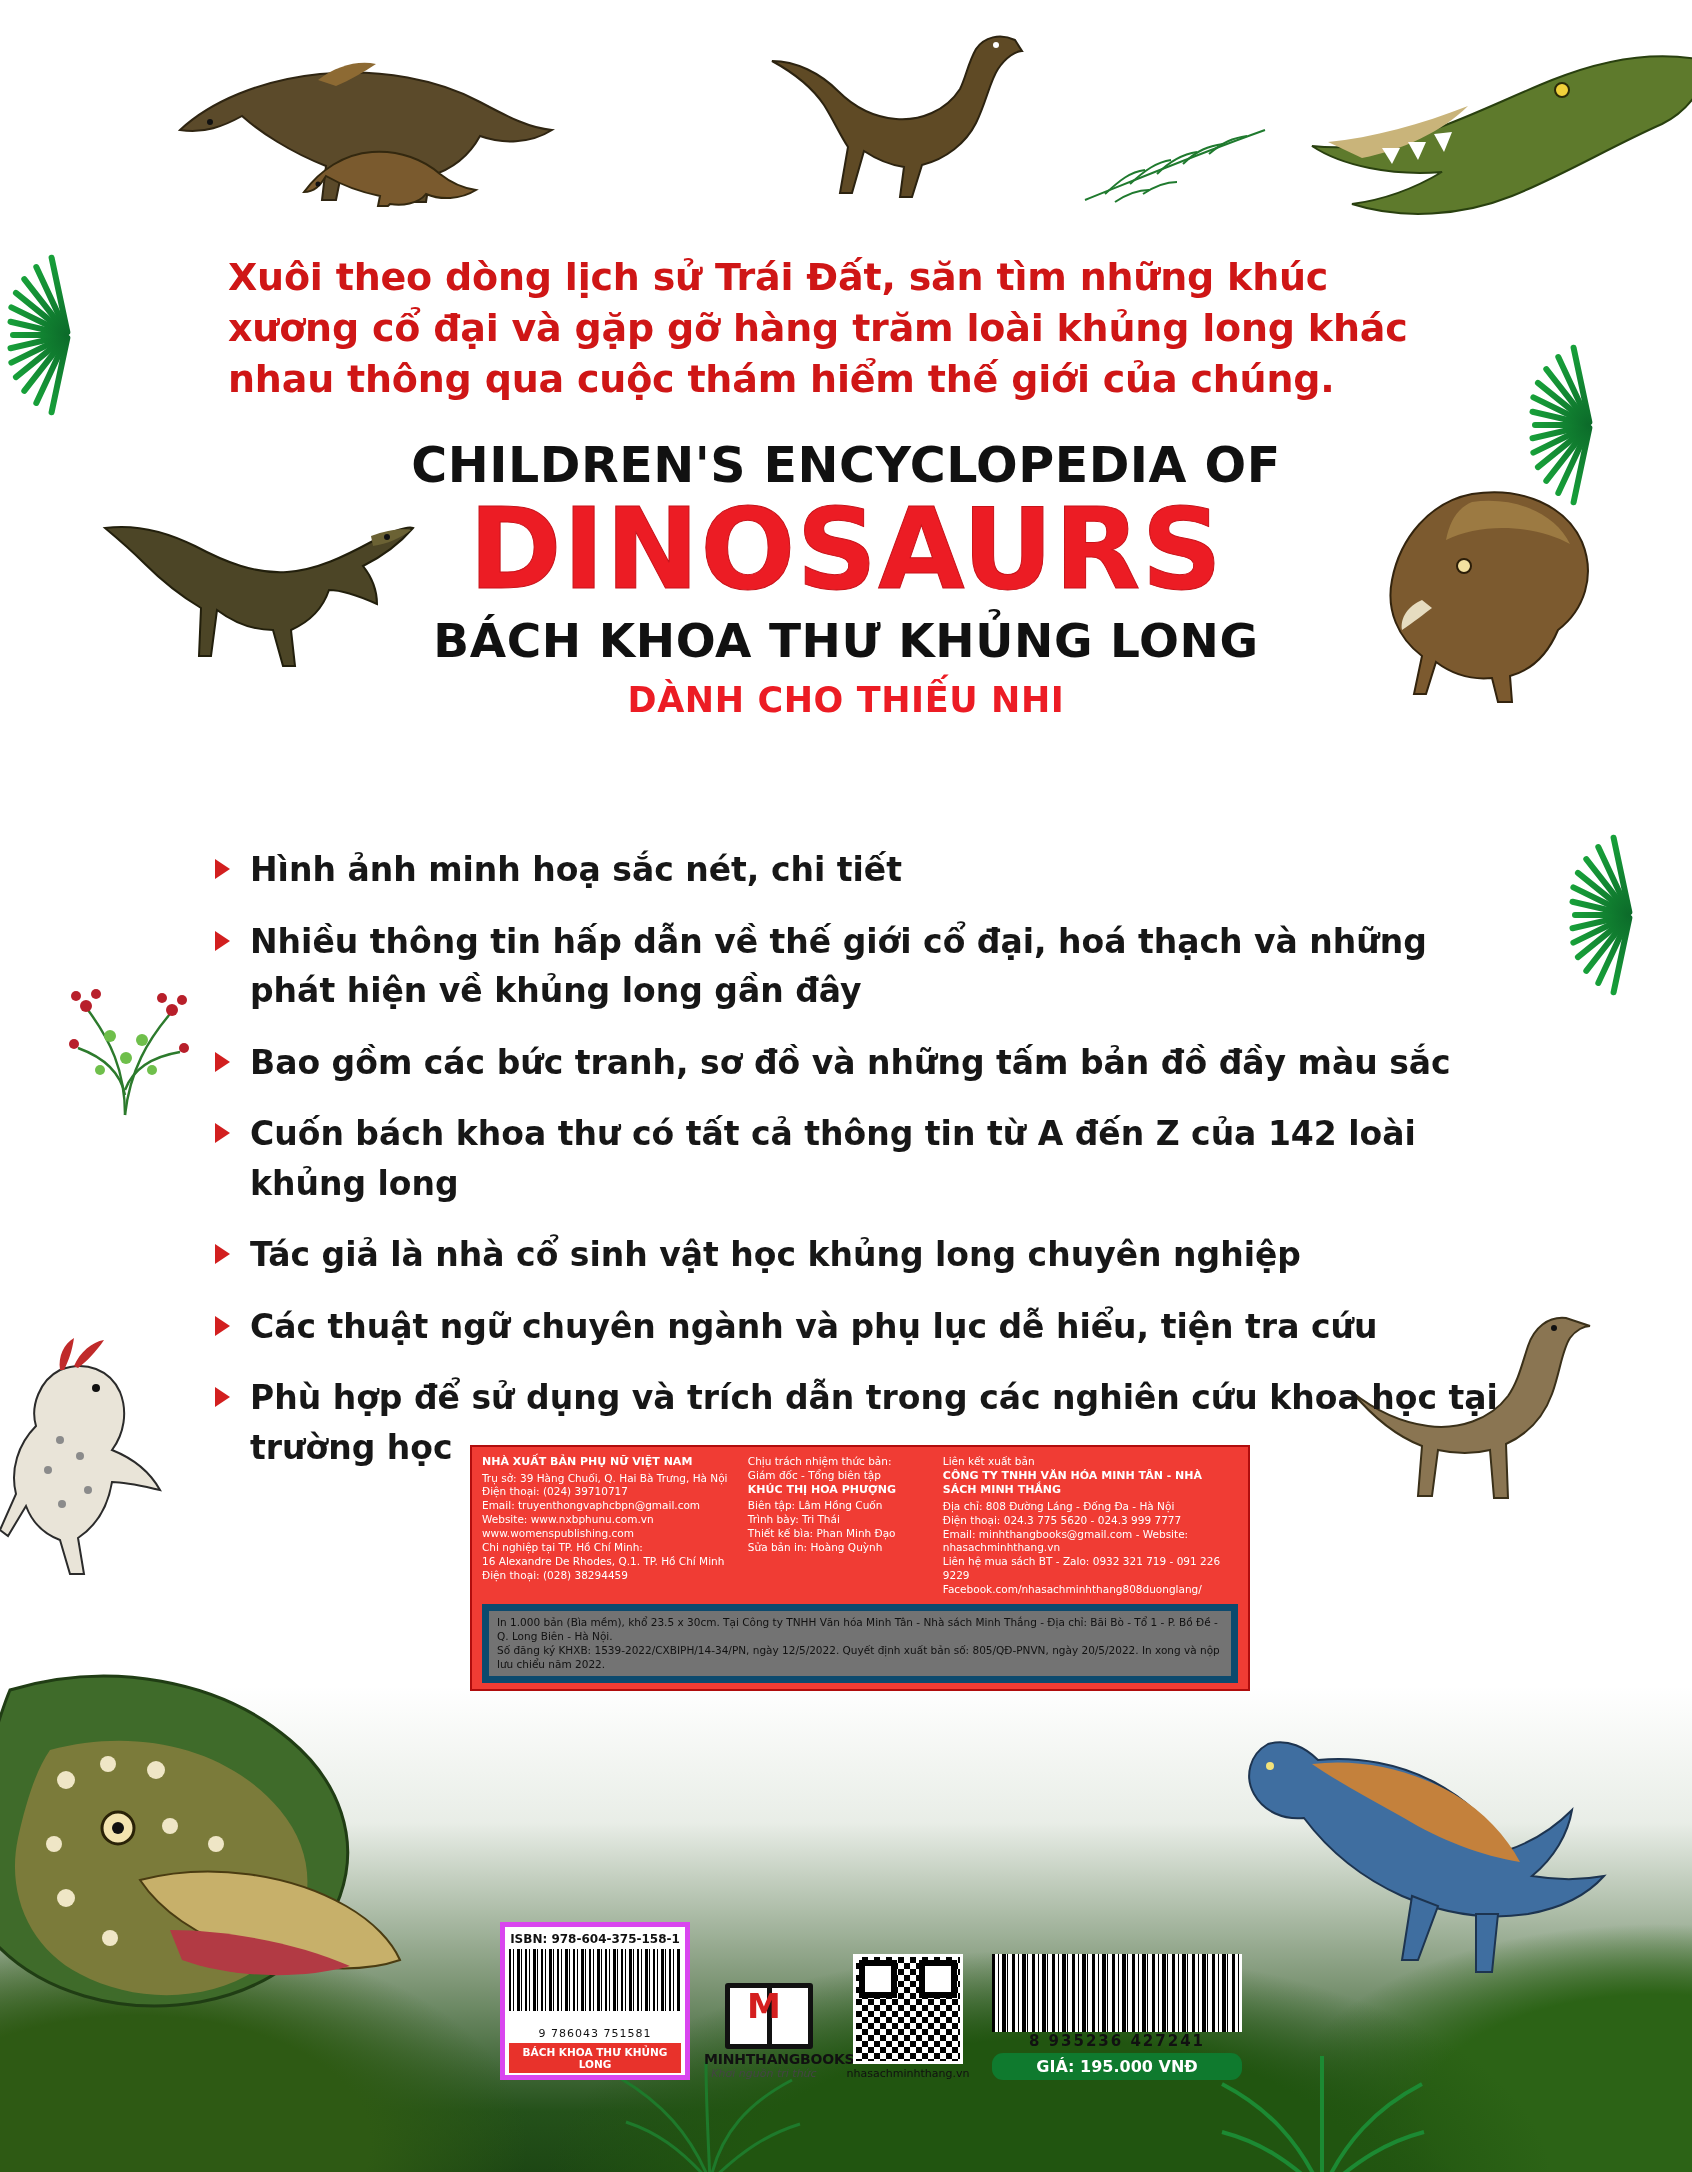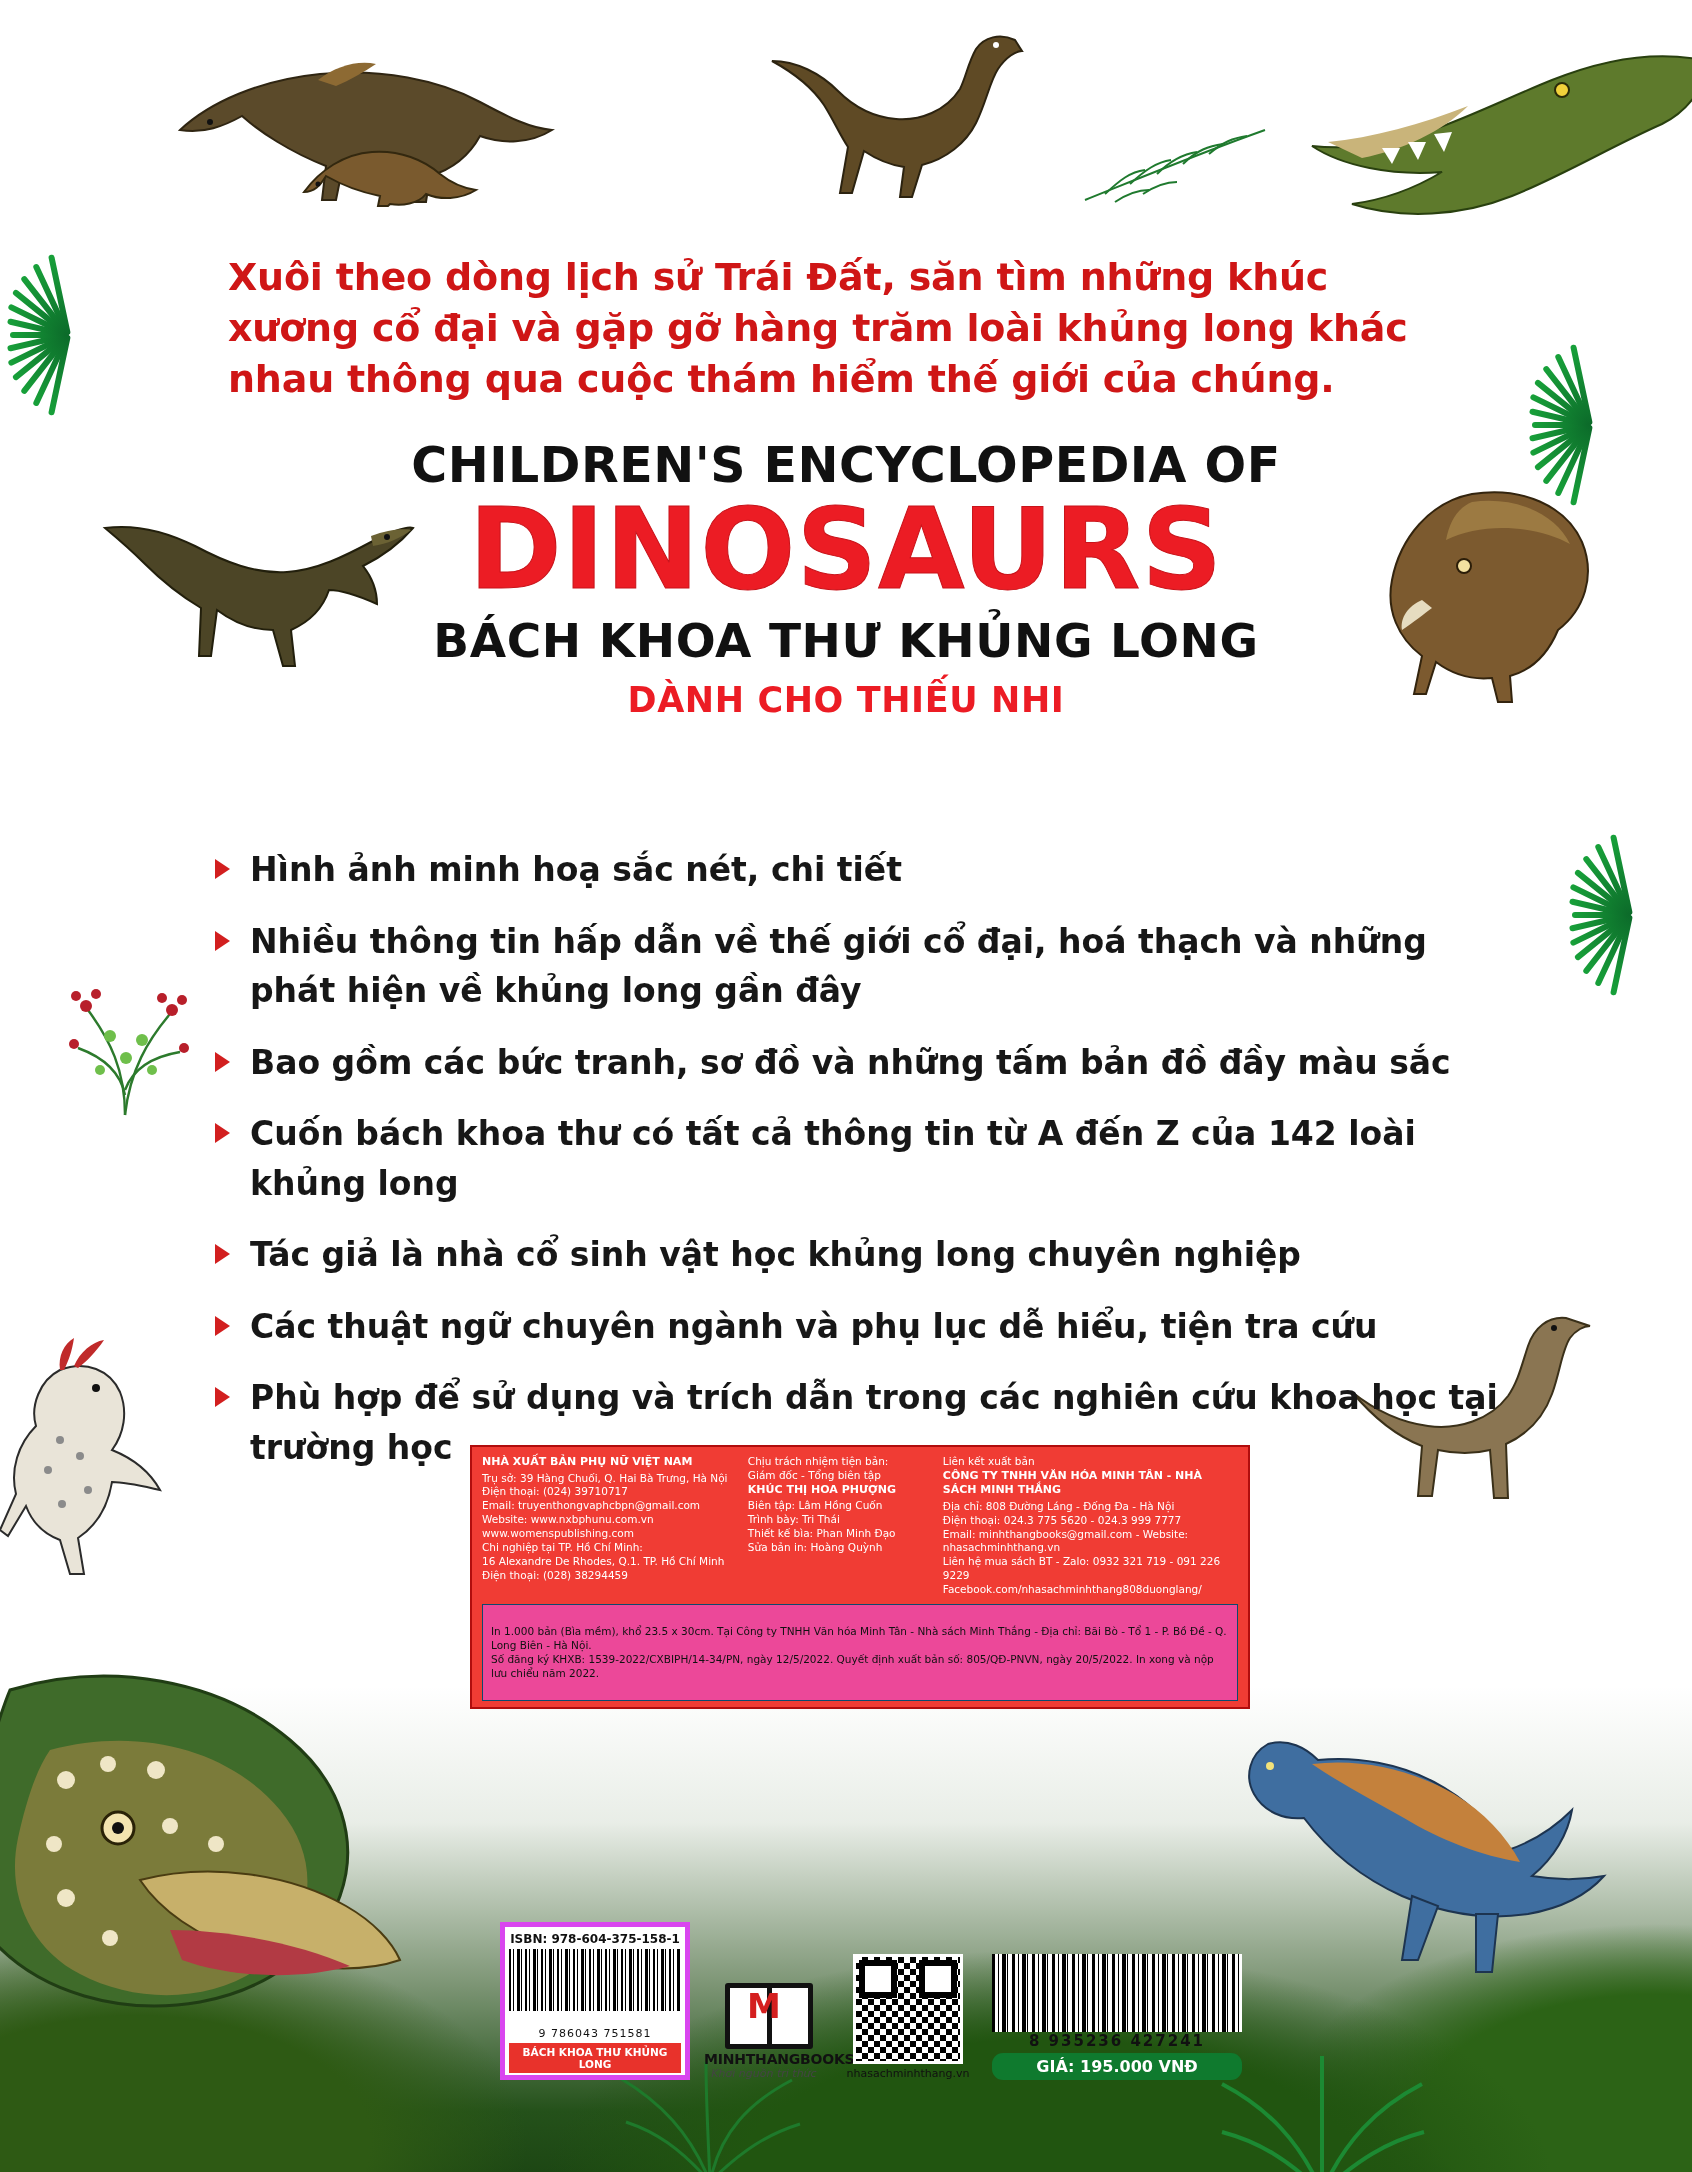--- a/index.html
+++ b/index.html
@@ -162,26 +162,26 @@
   .pub-col.c1 { width: 260px; }
   .pub-col.c2 { width: 188px; }
   .pub-col.c3 { width: 300px; }
   .pub-head {
     font-weight: 800;
     font-size: 11px;
     margin-bottom: 2px;
   }
   .pub-note {
     margin-top: 7px;
-    background: #ec4899;
+    background: #737373;
     color: #111111;
     font-size: 10.5px;
     line-height: 1.35;
-    padding: 19px 8px;
-    border: 1px solid #0c4a6e;
+    padding: 4px 8px;
+    border: 7px solid #0c4a6e;
   }
 
   
   .bottom-bar {
     position: absolute;
     left: 500px;
     top: 1922px;
     display: flex;
     align-items: flex-end;
     gap: 14px;
@@ -582,21 +582,21 @@
         <div>Trụ sở: 39 Hàng Chuối, Q. Hai Bà Trưng, Hà Nội</div>
         <div>Điện thoại: (024) 39710717</div>
         <div>Email: truyenthongvaphcbpn@gmail.com</div>
         <div>Website: www.nxbphunu.com.vn</div>
         <div>www.womenspublishing.com</div>
         <div>Chi nghiệp tại TP. Hồ Chí Minh:</div>
         <div>16 Alexandre De Rhodes, Q.1. TP. Hồ Chí Minh</div>
         <div>Điện thoại: (028) 38294459</div>
       </div>
       <div class="pub-col c2">
-        <div>Chịu trách nhiệm tiện bản:</div>
+        <div>Chịu trách nhiệm thức bản:</div>
         <div>Giám đốc - Tổng biên tập</div>
         <div class="pub-head">KHÚC THỊ HOA PHƯỢNG</div>
         <div>Biên tập: Lâm Hồng Cuốn</div>
         <div>Trình bày: Tri Thái</div>
         <div>Thiết kế bìa: Phan Minh Đạo</div>
         <div>Sửa bản in: Hoàng Quỳnh</div>
       </div>
       <div class="pub-col c3">
         <div>Liên kết xuất bản</div>
         <div class="pub-head">CÔNG TY TNHH VĂN HÓA MINH TÂN - NHÀ SÁCH MINH THẮNG</div>

